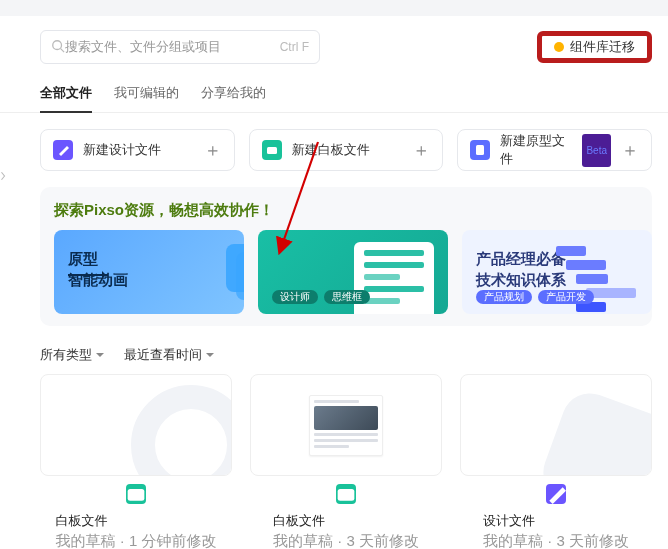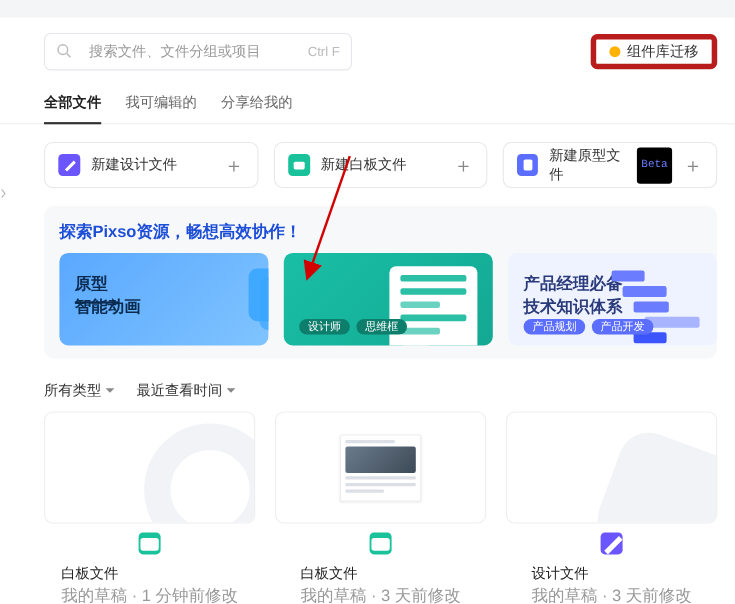--- a/index.html
+++ b/index.html
@@ -27,21 +27,21 @@
     flex: 0 0 280px;
     display: flex;
     align-items: center;
     height: 34px;
     border: 1px solid #e4e6eb;
     border-radius: 6px;
     padding: 0 10px;
     background: #fff;
     color: #999;
     font-size: 13px;
-    gap: 16px;
+    gap: 0;
   }
   .search-box .mag { color: #bbb; }
   .search-box .ph { flex: 1; }
   .search-box .kbd { color: #bbb; font-size: 12px; }
   .spacer { flex: 1; }
   .migrate-btn {
     display: inline-flex;
     align-items: center;
     height: 32px;
     padding: 0 12px;
@@ -99,44 +99,43 @@
     background: #fff;
   }
   .create-card .ico {
     width: 20px; height: 20px; border-radius: 4px;
     display: flex; align-items: center; justify-content: center;
   }
   .ico svg { width: 12px; height: 12px; }
   .create-card .lbl { font-size: 13px; color: #333; font-weight: 500; }
   .create-card .beta {
     font-size: 10px;
-    background: #000000;
+    background: #4c1d95;
     color: #6b7cff;
     padding: 11px 4px;
     border-radius: 3px;
     margin-left: -4px;
-    font-family: Liberation Mono, monospace;
   }
   .create-card .plus {
     margin-left: auto;
     color: #888;
     font-size: 18px;
     line-height: 1;
   }
   .hero {
     margin-top: 16px;
     background: #f7f8fa;
     border-radius: 10px;
     padding: 14px 14px 12px;
     overflow: hidden;
   }
   .hero-title {
     font-size: 15px;
     font-weight: 600;
-    color: #1d4ed8;
+    color: #4d7c0f;
     margin-bottom: 10px;
   }
   .hero-cards {
     display: flex;
     gap: 14px;
   }
   .hcard {
     width: 190px;
     height: 84px;
     border-radius: 8px;

